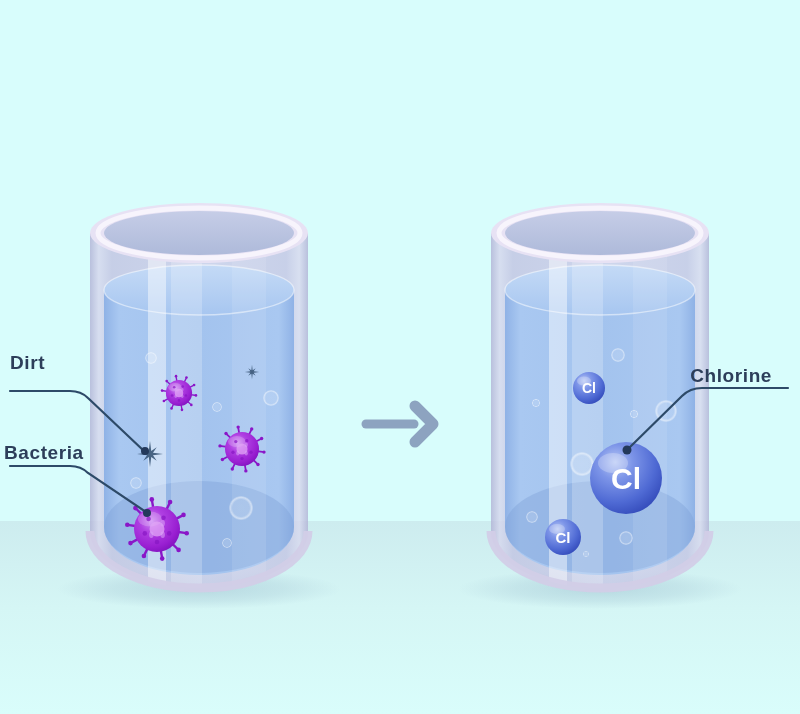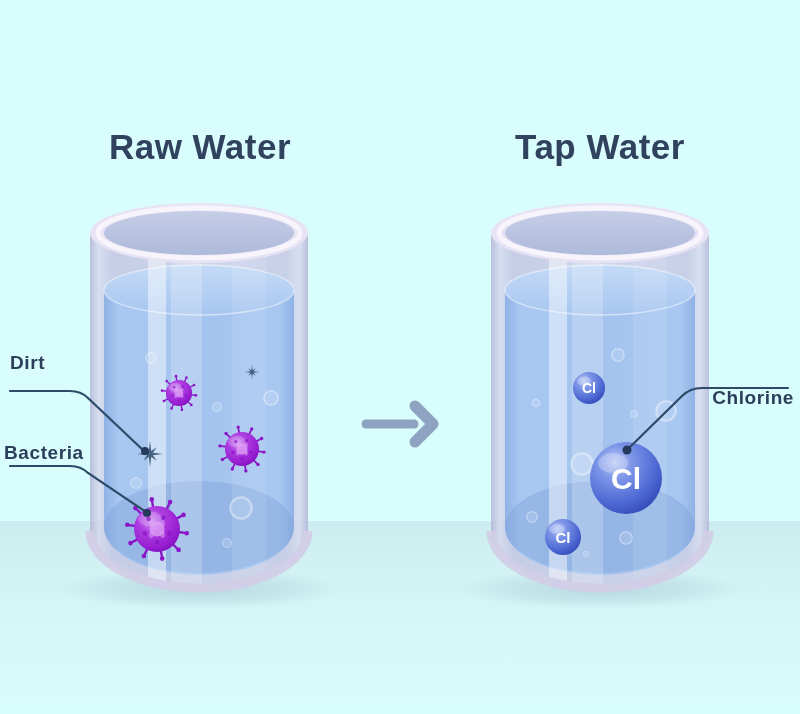--- a/index.html
+++ b/index.html
@@ -13,21 +13,21 @@
     position:absolute;width:400px;text-align:center;top:127px;
     font-size:35px;font-weight:800;color:#31425f;letter-spacing:.5px;
   }
   .title.right{left:400px;}
   .callout{
     position:absolute;font-size:19px;font-weight:700;color:#2d3e5a;
     letter-spacing:.6px;white-space:nowrap;
   }
   .callout.dirt{left:10px;top:352px;}
   .callout.bacteria{left:4px;top:442px;}
-  .callout.chlorine{right:6px;top:365px;text-align:right;margin-top:22px;}
+  .callout.chlorine{right:28px;top:365px;text-align:right;}
   .svgtext{font-family:"Liberation Sans","DejaVu Sans",sans-serif;font-weight:700;fill:#ffffff;}
 </style>
 </head>
 <body>
 
 <div class="stage">
 
 <svg width="800" height="714" viewBox="0 0 800 714">
   <defs>
     <linearGradient id="floorGrad" x1="0" y1="0" x2="0" y2="1">
@@ -208,19 +208,17 @@
     <path d="M 10 466 L 70 466 Q 81 466 88 473 L 146 512"></path>
     <path d="M 788 388 L 702 388 Q 690 388 682 396 L 628 449"></path>
   </g>
   <g fill="#24395b">
     <circle cx="145" cy="451" r="4"></circle>
     <circle cx="147" cy="513" r="4"></circle>
     <circle cx="627" cy="450" r="4.5"></circle>
   </g>
 </svg>
 
-<div class="title left">Raw Water</div>
-<div class="title right">Tap Water</div>
 <div class="callout dirt">Dirt</div>
 <div class="callout bacteria">Bacteria</div>
 <div class="callout chlorine">Chlorine</div>
 
 </div>
 
 </body></html>

